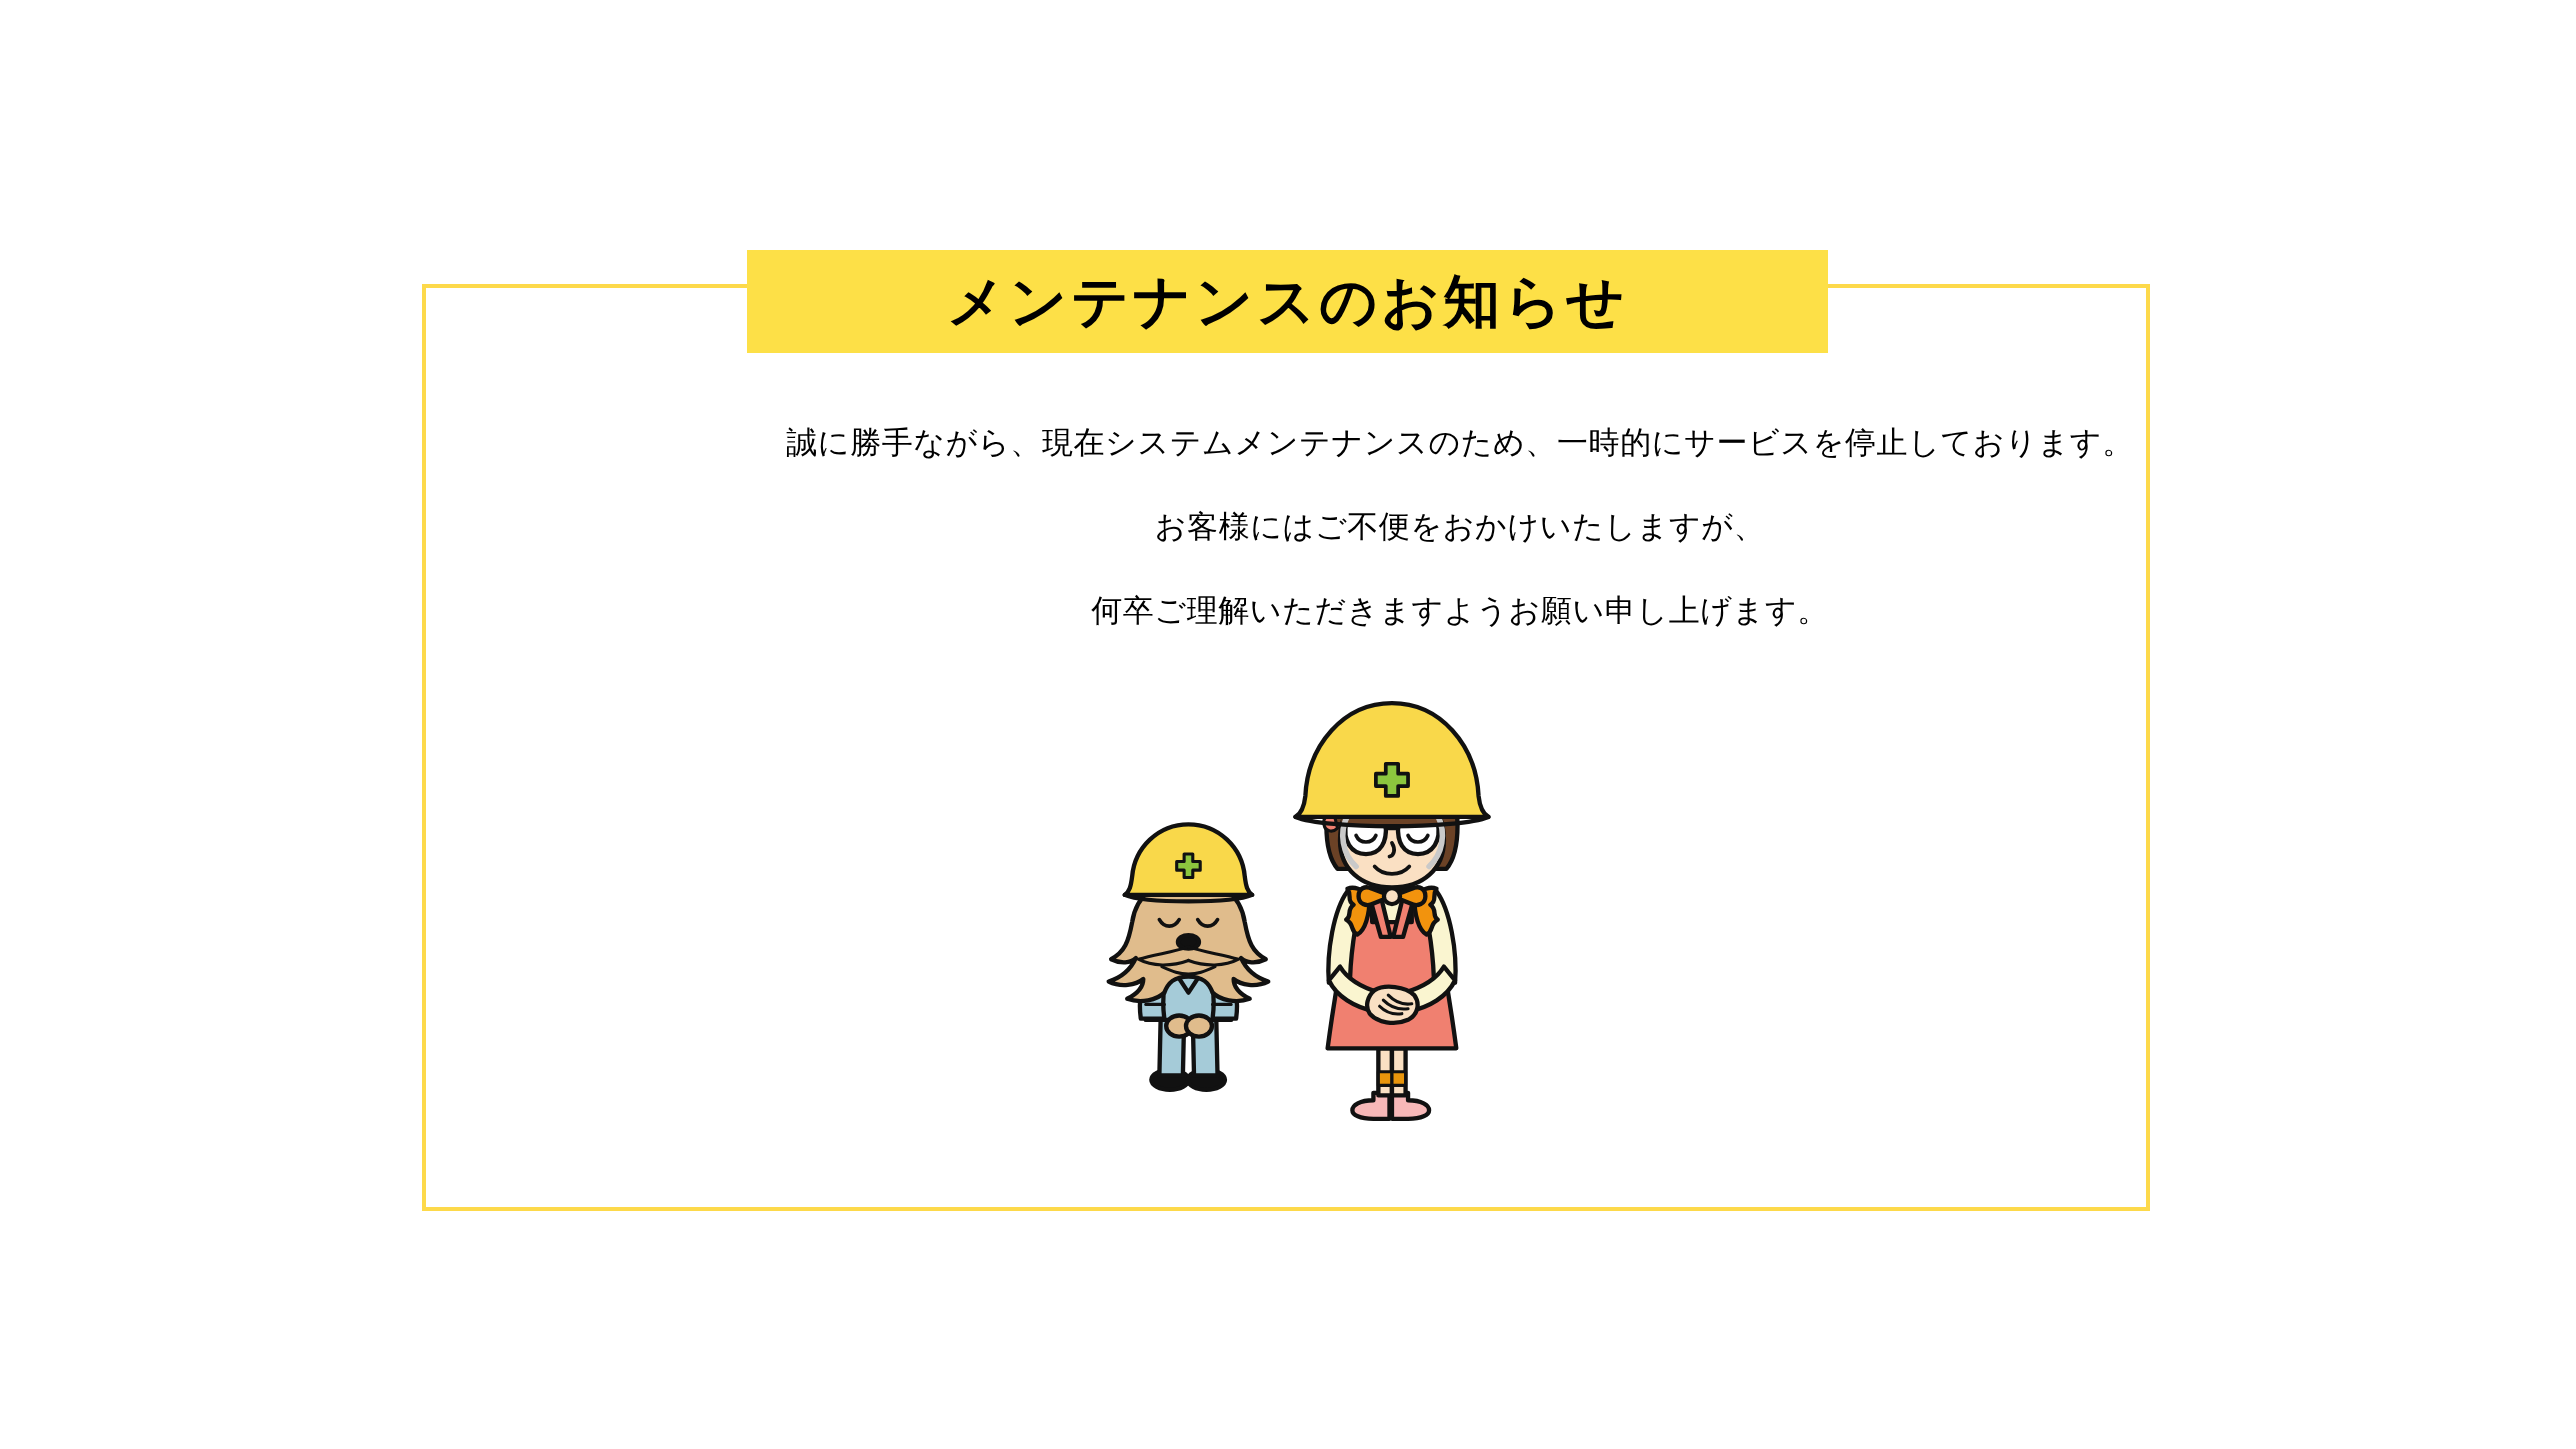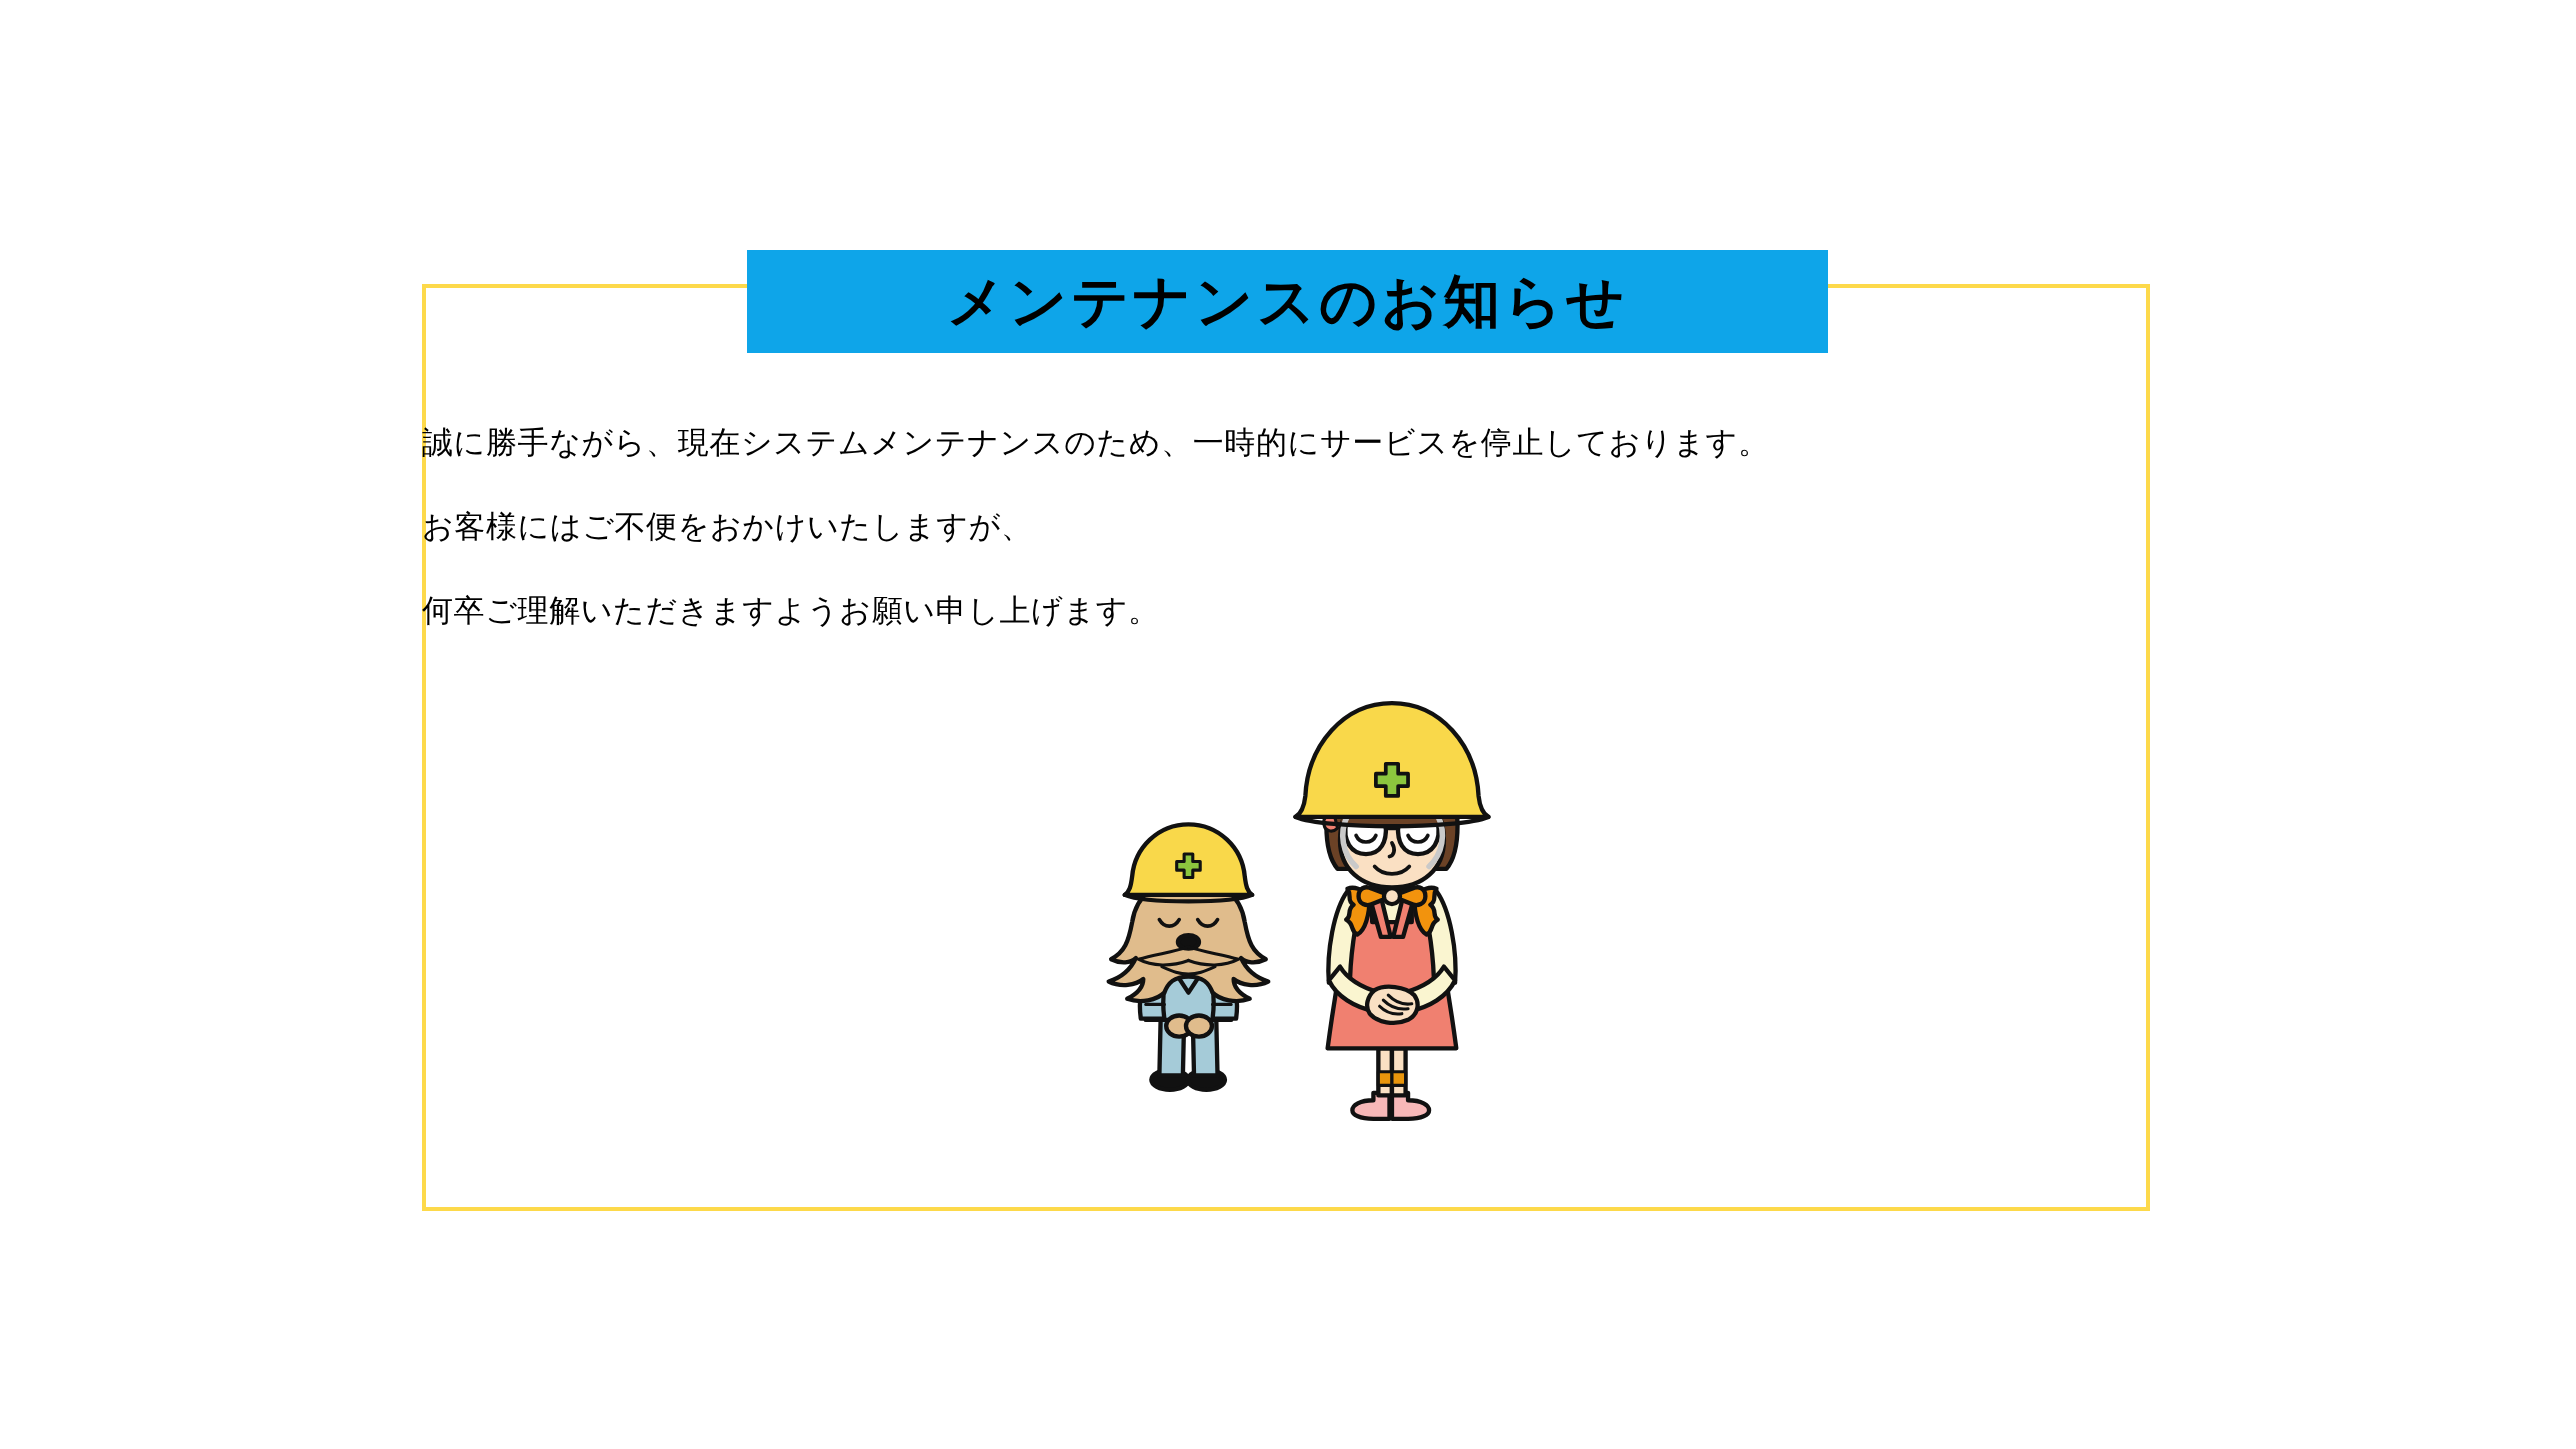--- a/index.html
+++ b/index.html
@@ -29,21 +29,21 @@
     background: #ffffff;
   }
 
   
   .title-banner {
     position: absolute;
     left: 747px;
     top: 250px;
     width: 1081px;
     height: 103px;
-    background: #0ea5e9;
+    background: #fde047;
     display: flex;
     align-items: center;
     justify-content: center;
     z-index: 5;
   }
   .title-text {
     color: #000000;
     font-size: 57px;
     line-height: 1;
     font-weight: 700;
@@ -51,20 +51,21 @@
     white-space: nowrap;
     font-family: "DejaVu Sans", "Liberation Sans", sans-serif;
   }
 
   
   .body-copy {
     position: absolute;
     left: 422px;
     top: 427px;
     width: 2076px;
+    text-align: center;
     z-index: 3;
   }
   .body-line {
     color: #000000;
     font-size: 31px;
     line-height: 1;
     letter-spacing: 0.6px;
     margin: 0 0 53px 0;
     white-space: nowrap;
     font-family: "DejaVu Sans", "Liberation Sans", sans-serif;

